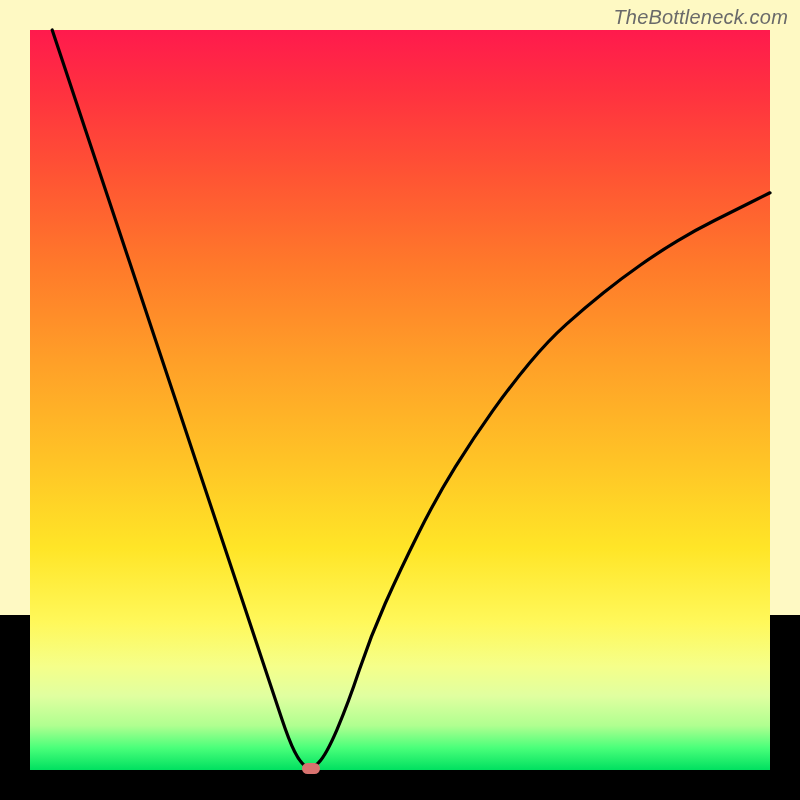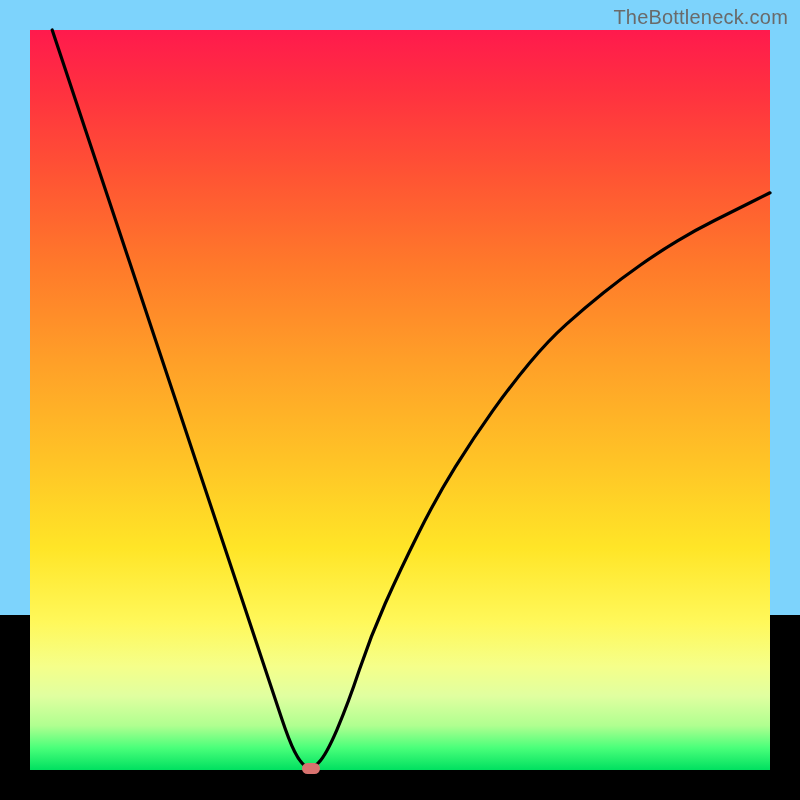--- a/index.html
+++ b/index.html
@@ -8,21 +8,22 @@
     width: 800px;
     height: 800px;
     background: #000;
     overflow: hidden;
     font-family: Arial, Helvetica, sans-serif;
   }
   .frame {
     position: relative;
     width: 800px;
     height: 615px;
-    background: #7dd3fc;
+    background: #fef9c3;
+    font-style: italic;
   }
   .plot-area {
     position: absolute;
     left: 30px;
     top: 30px;
     width: 740px;
     height: 740px;
     
     background: linear-gradient(
       to bottom,

